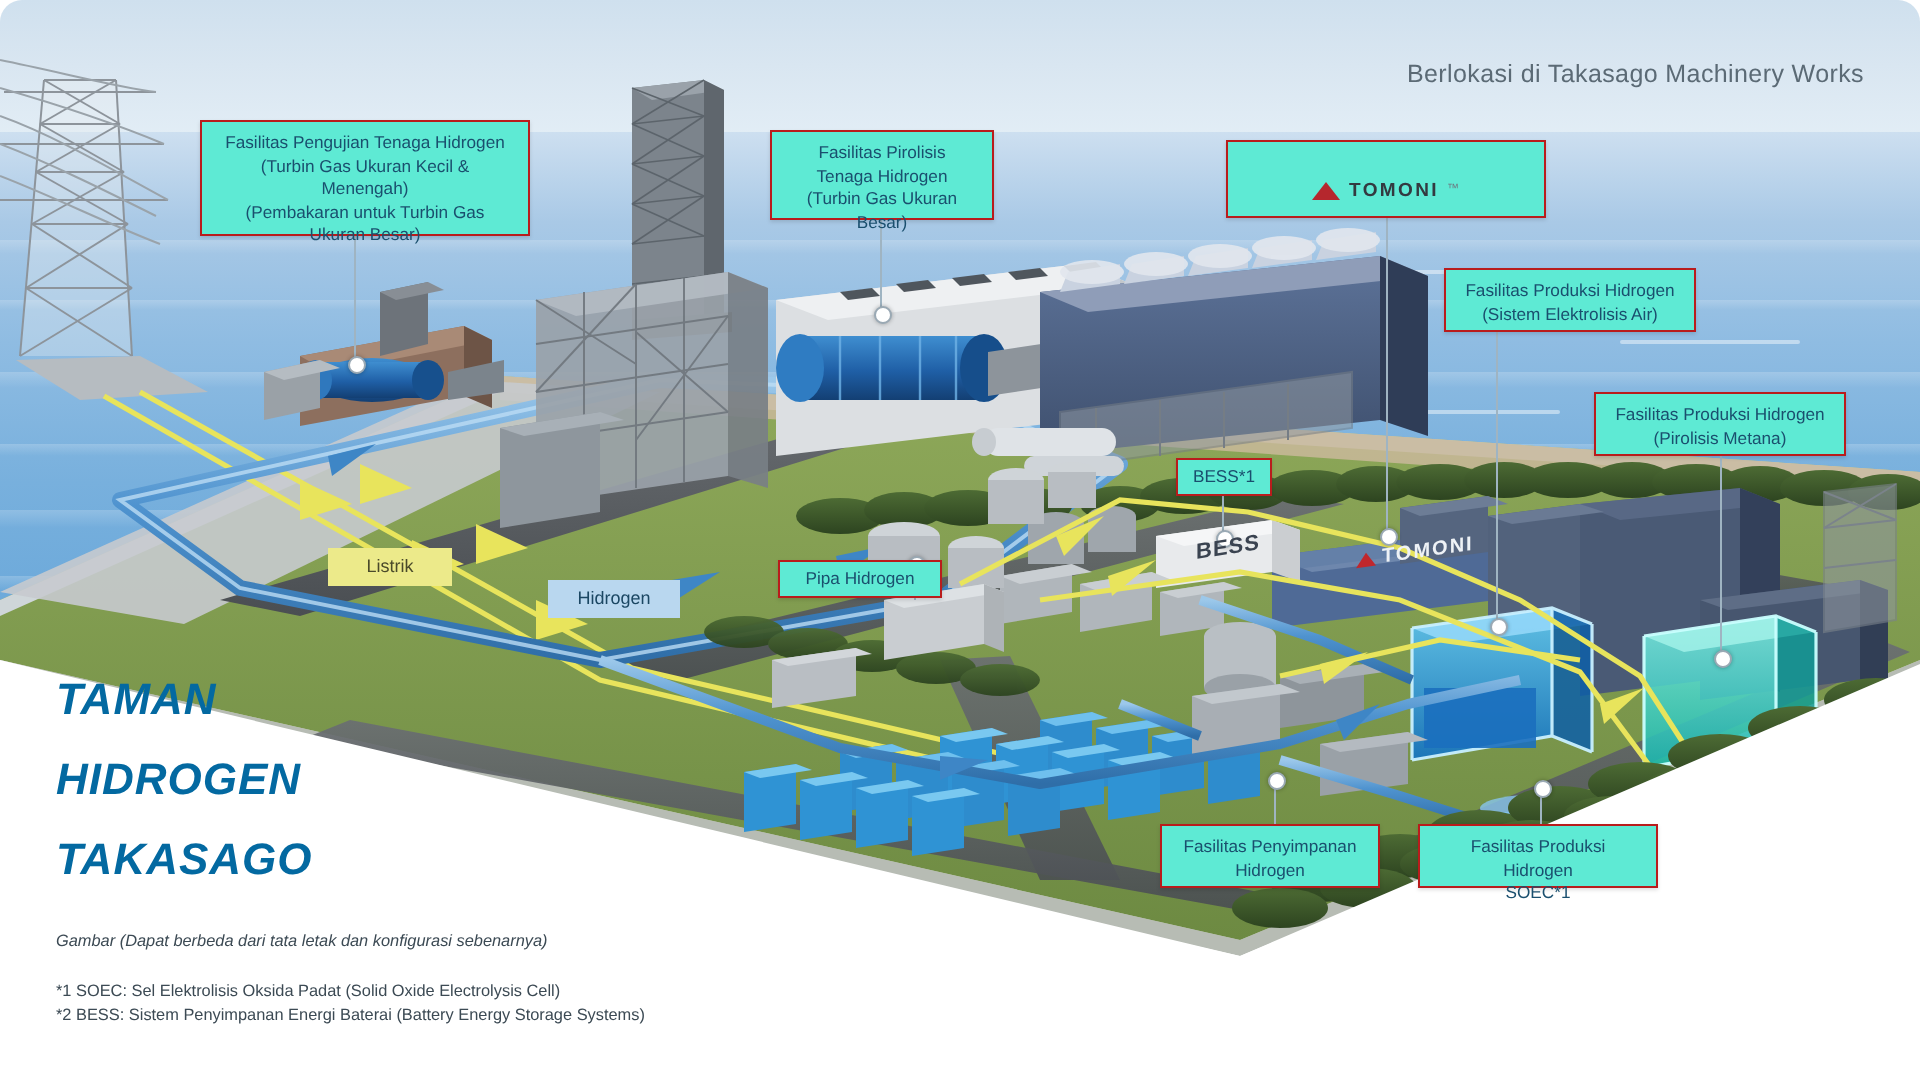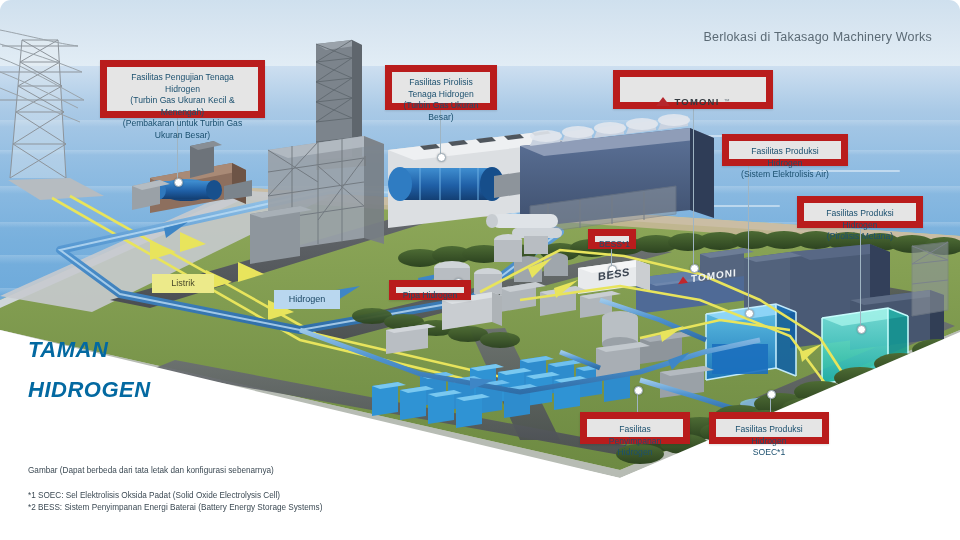--- a/index.html
+++ b/index.html
@@ -17,21 +17,21 @@
   .sea{position:absolute;left:0;top:66px;width:960px;height:250px;
        background:linear-gradient(180deg,#cddff0 0%,#a9c9e6 18%,#8fbce2 42%,#78b0dd 70%,#6aa8da 100%);}
   .sea-band{position:absolute;left:0;width:960px;opacity:.30;
             background:linear-gradient(180deg,rgba(255,255,255,.65),rgba(255,255,255,0));}
   .sea-b1{top:120px;height:7px;} .sea-b2{top:150px;height:5px;}
   .sea-b3{top:186px;height:8px;} .sea-b4{top:222px;height:6px;}
   .sea-b5{top:255px;height:9px;} .sea-b6{top:288px;height:7px;}
   .sea-spark{position:absolute;background:rgba(255,255,255,.45);height:2px;border-radius:2px;}
 
   
-  .card{position:absolute;background:#e5e5e5;border:7px solid #b91c1c;
+  .card{position:absolute;background:#5eead4;border:1px solid #b91c1c;
         box-shadow:0 1px 2px rgba(0,0,0,.13);
         color:#1a4f6e;font-size:8.6px;line-height:11.6px;text-align:center;
         padding:5px 8px;box-sizing:border-box;white-space:pre-line;}
   .leader{position:absolute;width:1px;background:#9fb4c2;}
   .dot{position:absolute;width:7px;height:7px;border-radius:50%;
        background:#ffffff;border:1px solid #9aa9b4;box-shadow:0 0 2px rgba(0,0,0,.3);}
 
   
   .chip{position:absolute;font-size:9px;line-height:13px;text-align:center;
         padding:3px 10px;box-sizing:border-box;color:#333a40;}
@@ -39,21 +39,21 @@
   .chip-h2{background:#b9d7ef;color:#1b4763;}
 
   
   .header{position:absolute;right:28px;top:30px;font-size:12.5px;color:#5b6a75;
           letter-spacing:.2px;}
 
   
   .title{position:absolute;left:28px;top:330px;color:#0369a1;
          font-size:22px;line-height:40px;font-weight:bold;letter-spacing:.5px;font-style:italic;}
   .title div{white-space:nowrap;}
-  .caption{position:absolute;left:28px;top:466px;font-size:8.2px;color:#3c4a54;}
+  .caption{position:absolute;left:28px;top:466px;font-size:8.2px;color:#3c4a54;font-style:italic;}
   .notes{position:absolute;left:28px;top:490px;font-size:8.2px;color:#3c4a54;
          line-height:11.5px;}
 
   
   .tomoni{display:inline-flex;align-items:center;gap:4px;margin-top:3px;}
   .tri{width:0;height:0;border-left:7px solid transparent;border-right:7px solid transparent;
        border-bottom:9px solid #b5272d;}
   .tomoni-txt{font-size:9.5px;font-weight:bold;color:#333a40;letter-spacing:1.2px;}
   .tomoni-tm{font-size:6px;color:#6d7880;}
 </style>
@@ -608,29 +608,30 @@
 
   <div style="position:absolute;left:598px;top:268px;font-size:11px;font-weight:bold;color:#3a4350;
               transform:skewY(-9deg);letter-spacing:.5px;">BESS</div>
   <div style="position:absolute;left:678px;top:271px;display:flex;align-items:center;gap:3px;
               transform:skewY(-8deg);">
     <span style="width:0;height:0;border-left:5px solid transparent;border-right:5px solid transparent;
                  border-bottom:7px solid #c0272d;"></span>
     <span style="font-size:10px;font-weight:bold;color:#eef2f6;letter-spacing:1px;">TOMONI</span>
   </div>
 
-  <div class="chip chip-elec" style="left:152px;top:274px;width:62px;">Listrik</div>
+  <div class="chip chip-elec" style="left:164px;top:274px;width:62px;">Listrik</div>
   <div class="chip chip-h2" style="left:274px;top:290px;width:66px;">Hidrogen</div>
   <div class="leader" style="left:457px;top:282px;height:18px;"></div>
   <div class="dot" style="left:454px;top:278px;"></div>
   <div class="card" style="left:389px;top:280px;width:82px;height:19px;padding:3px 4px;text-align:center;">Pipa Hidrogen</div>
 
   <div class="title">
     <div>TAMAN</div>
     <div>HIDROGEN</div>
+    <div>TAKASAGO</div>
   </div>
   <div class="caption">Gambar (Dapat berbeda dari tata letak dan konfigurasi sebenarnya)</div>
   <div class="notes">
     <div>*1  SOEC: Sel Elektrolisis Oksida Padat  (Solid Oxide Electrolysis Cell)</div>
     <div>*2  BESS: Sistem Penyimpanan Energi Baterai (Battery Energy Storage Systems)</div>
   </div>
 
 </div>
 
 </body></html>

